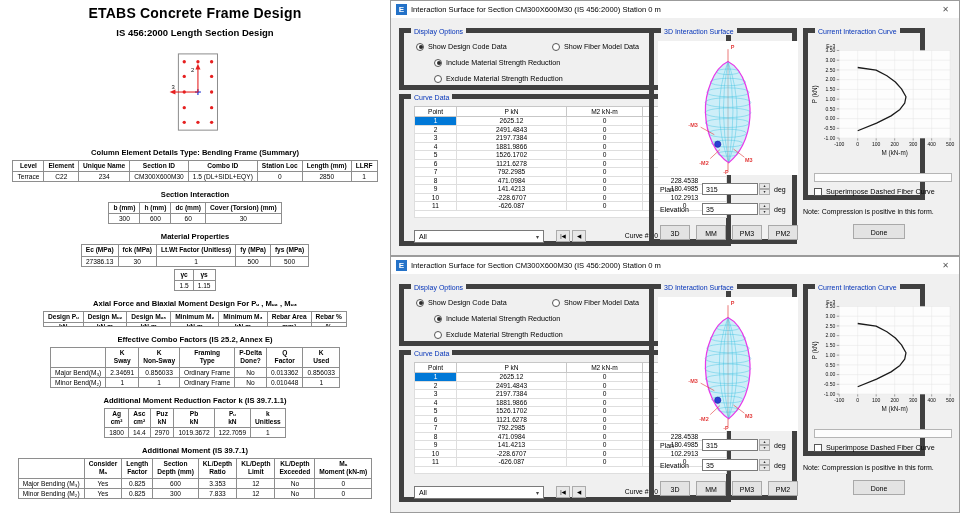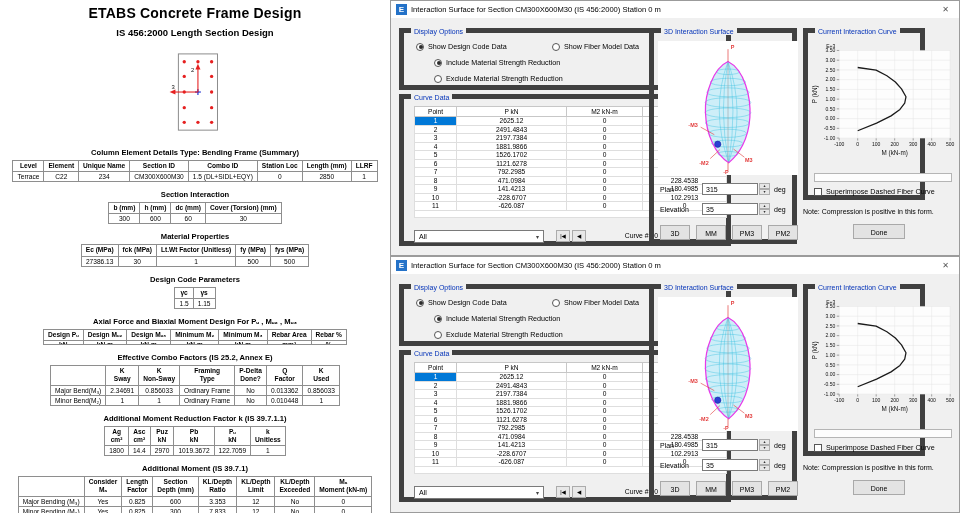--- a/index.html
+++ b/index.html
@@ -176,21 +176,20 @@
         <tr>
           <td>27386.13</td>
           <td>30</td>
           <td>1</td>
           <td>500</td>
           <td>500</td>
         </tr>
       </tbody>
     </table>
 
-  <div class="heading">Design Code Parameters</div>
   <table>
       <thead>
         <tr>
           <th>γc</th>
           <th>γs</th>
         </tr>
       </thead>
       <tbody>
         <tr>
           <td>1.5</td>

